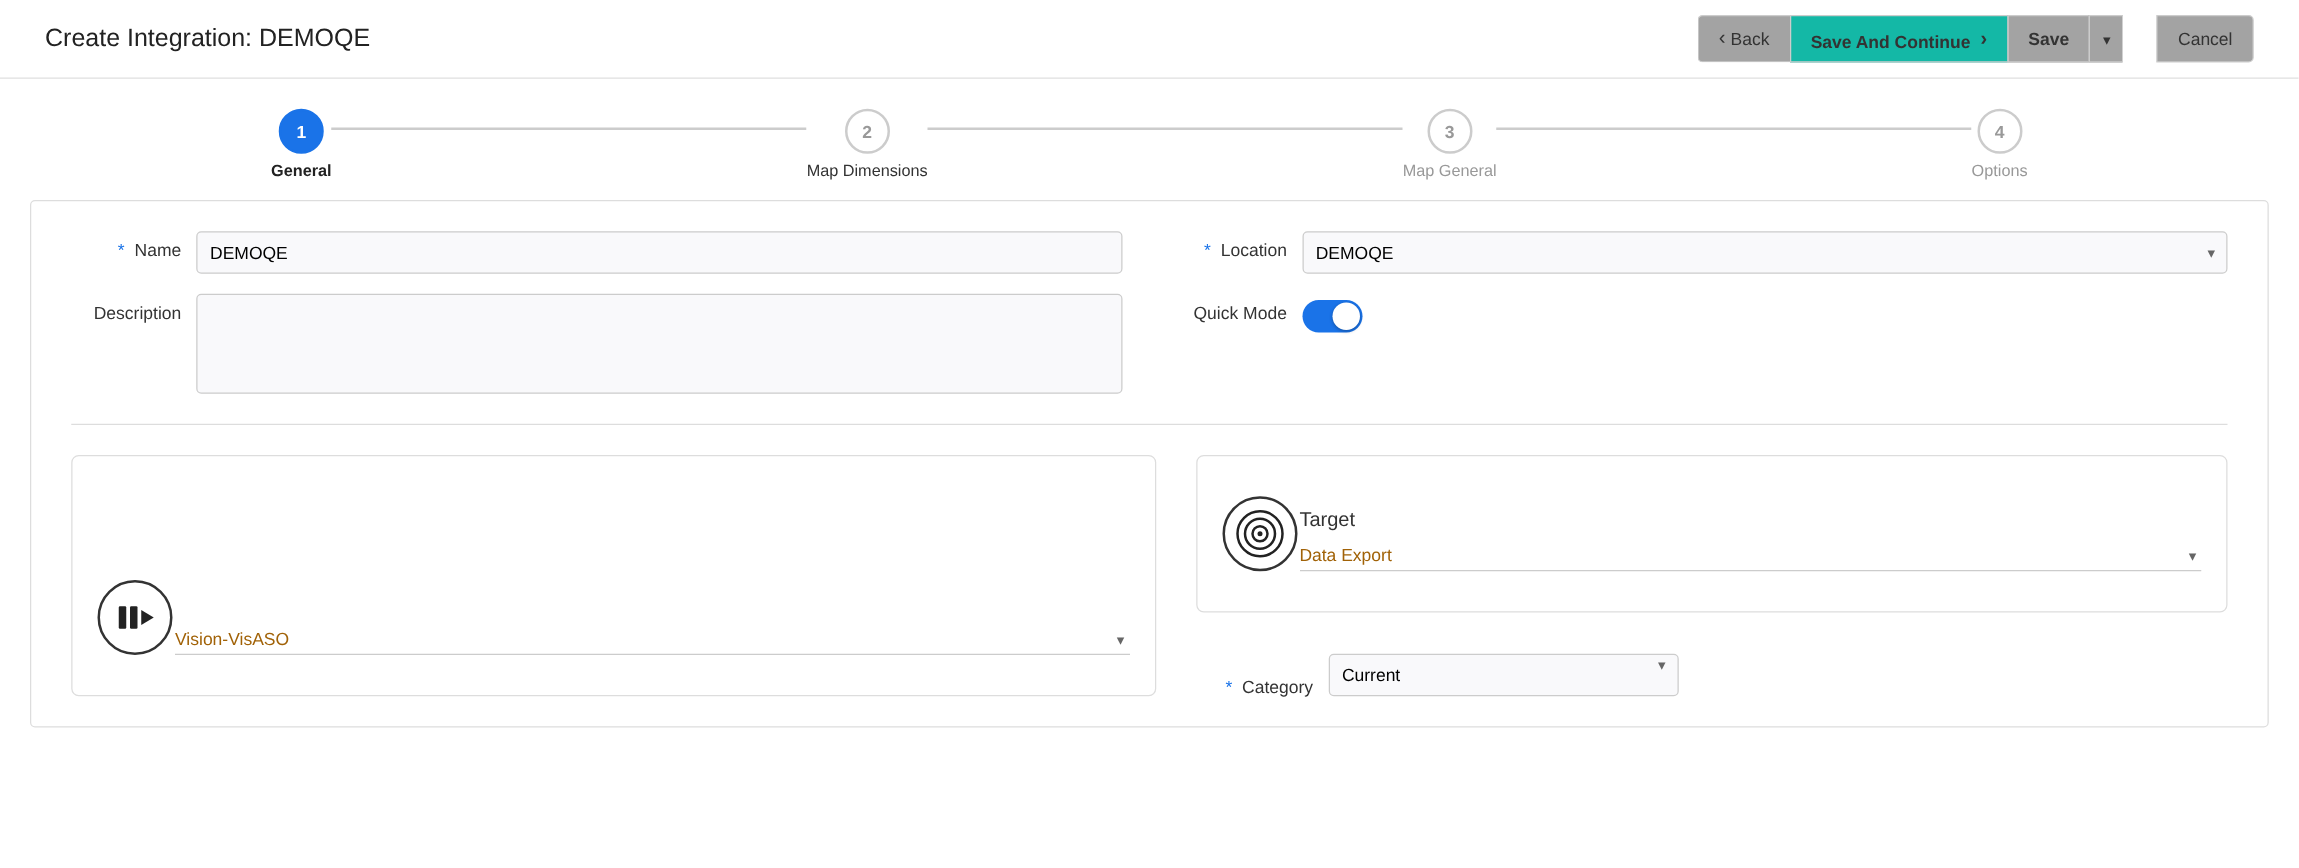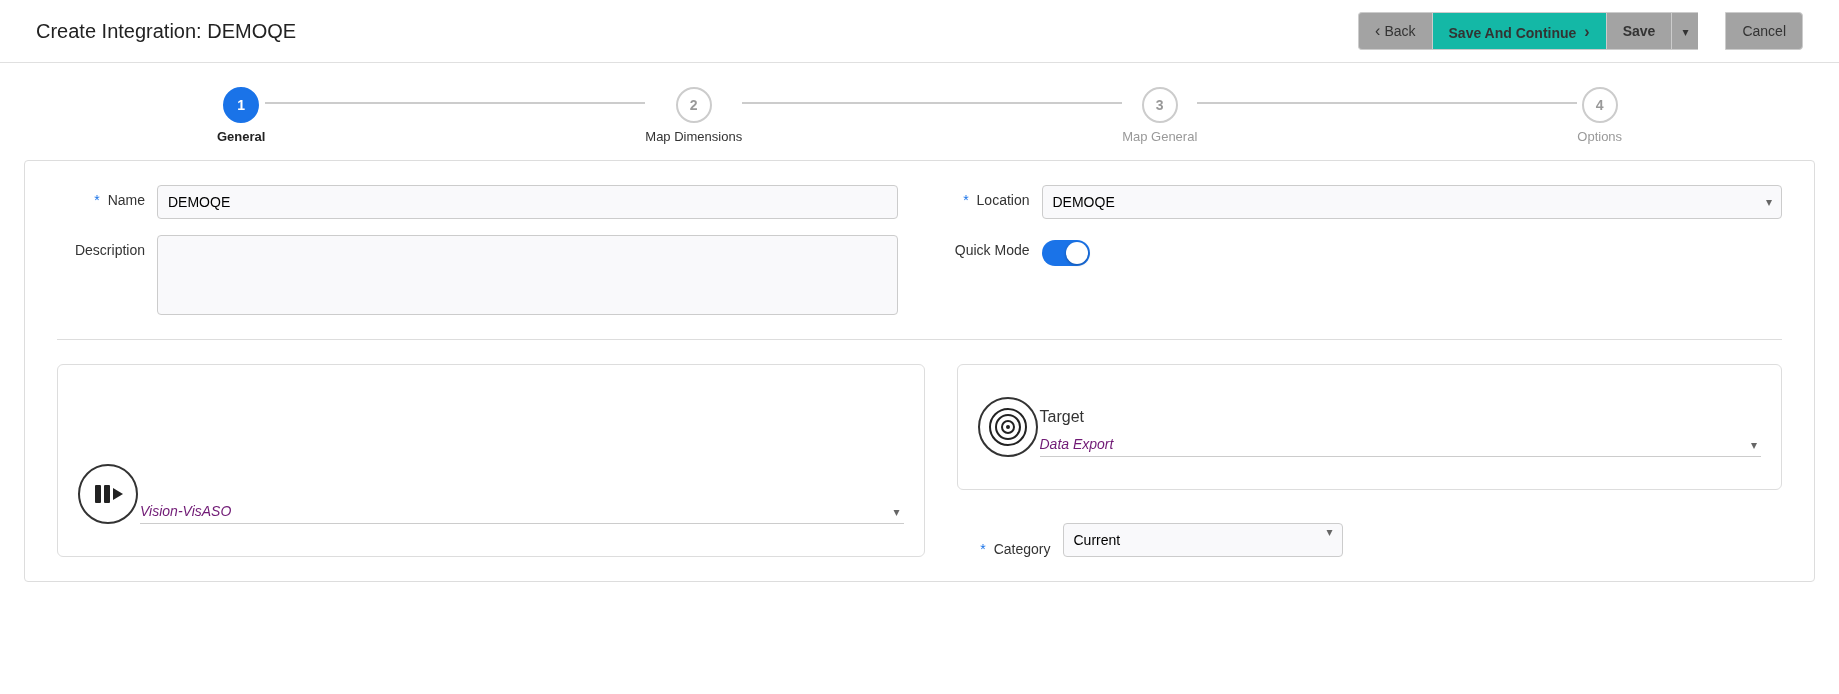--- a/index.html
+++ b/index.html
@@ -281,22 +281,21 @@
     .card-select {
       width: 100%;
       border: none;
       border-bottom: 1px solid #ccc;
       padding: 4px 24px 4px 0;
       font-size: 14px;
       outline: none;
       background: #fff;
       appearance: none;
       cursor: pointer;
-      color: #701a75;
-      font-style: italic;
+      color: #a16207;
     }
     .card-select-chevron {
       position: absolute;
       right: 4px;
       pointer-events: none;
       color: #666;
       font-size: 12px;
     }
 
     

